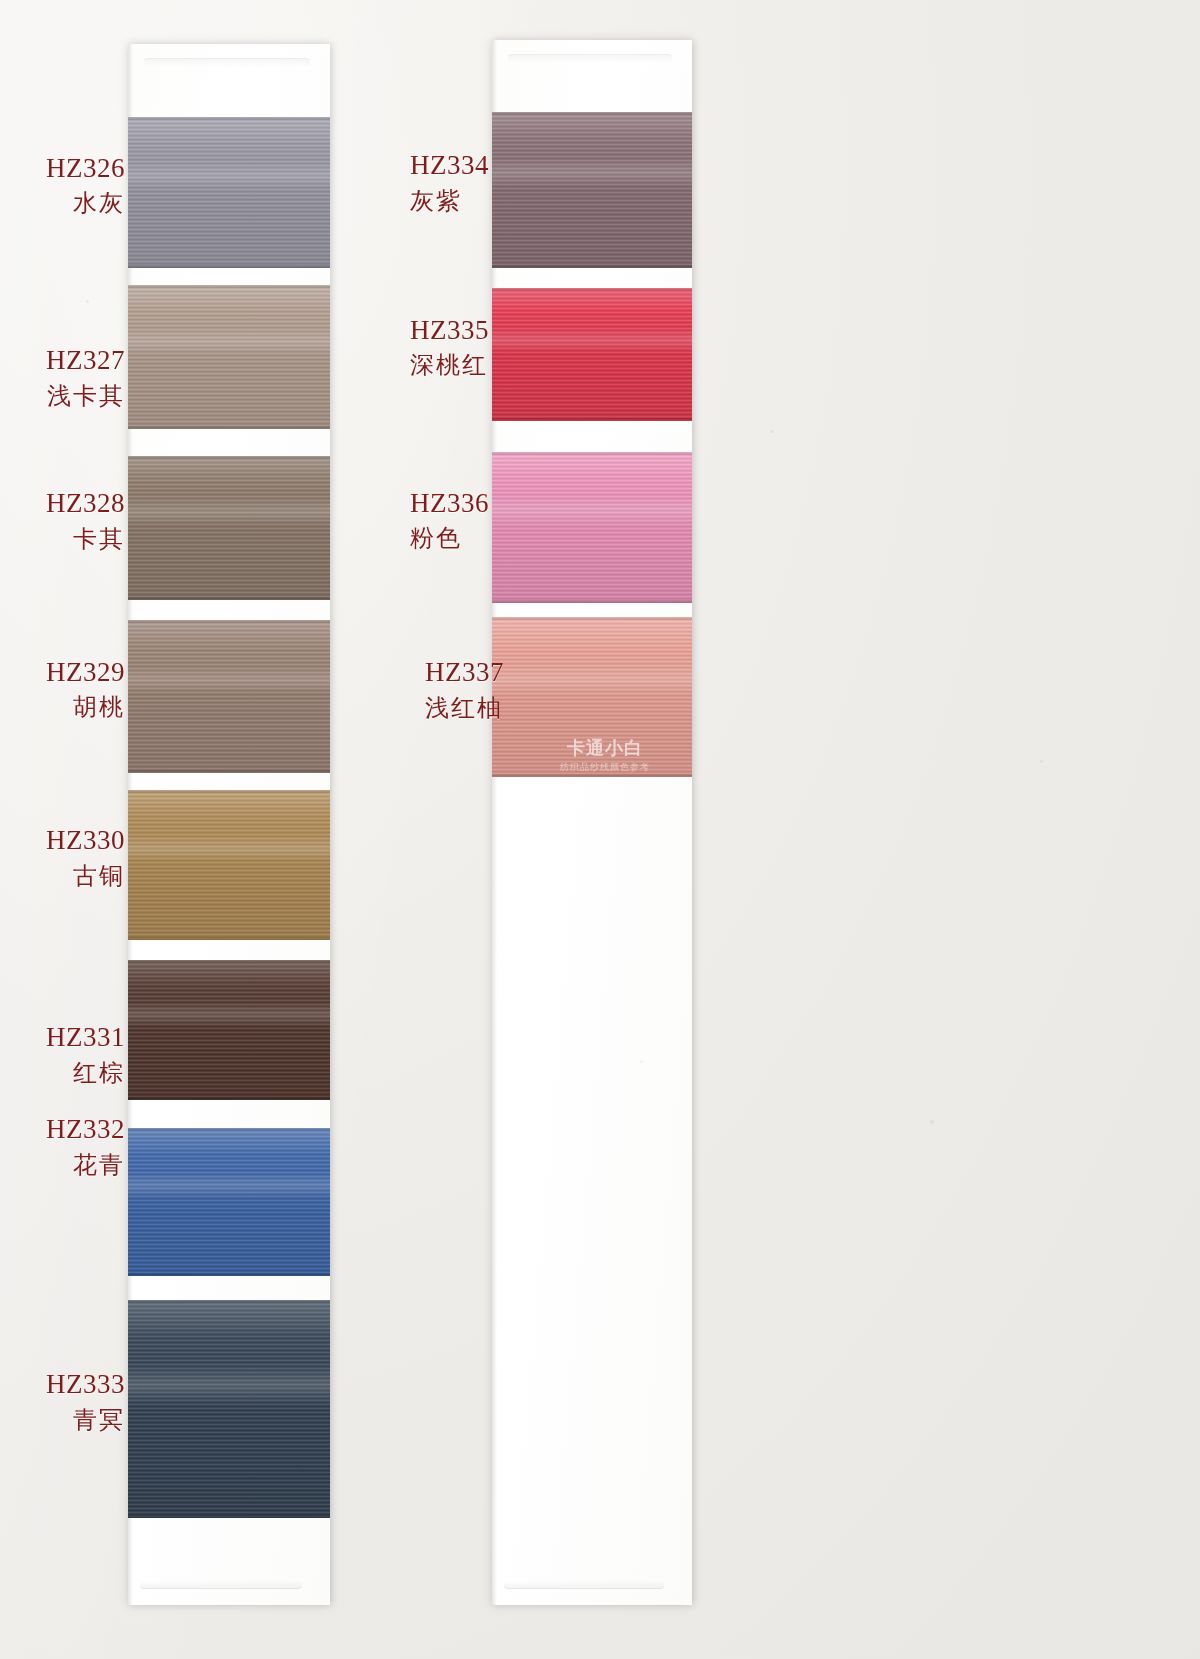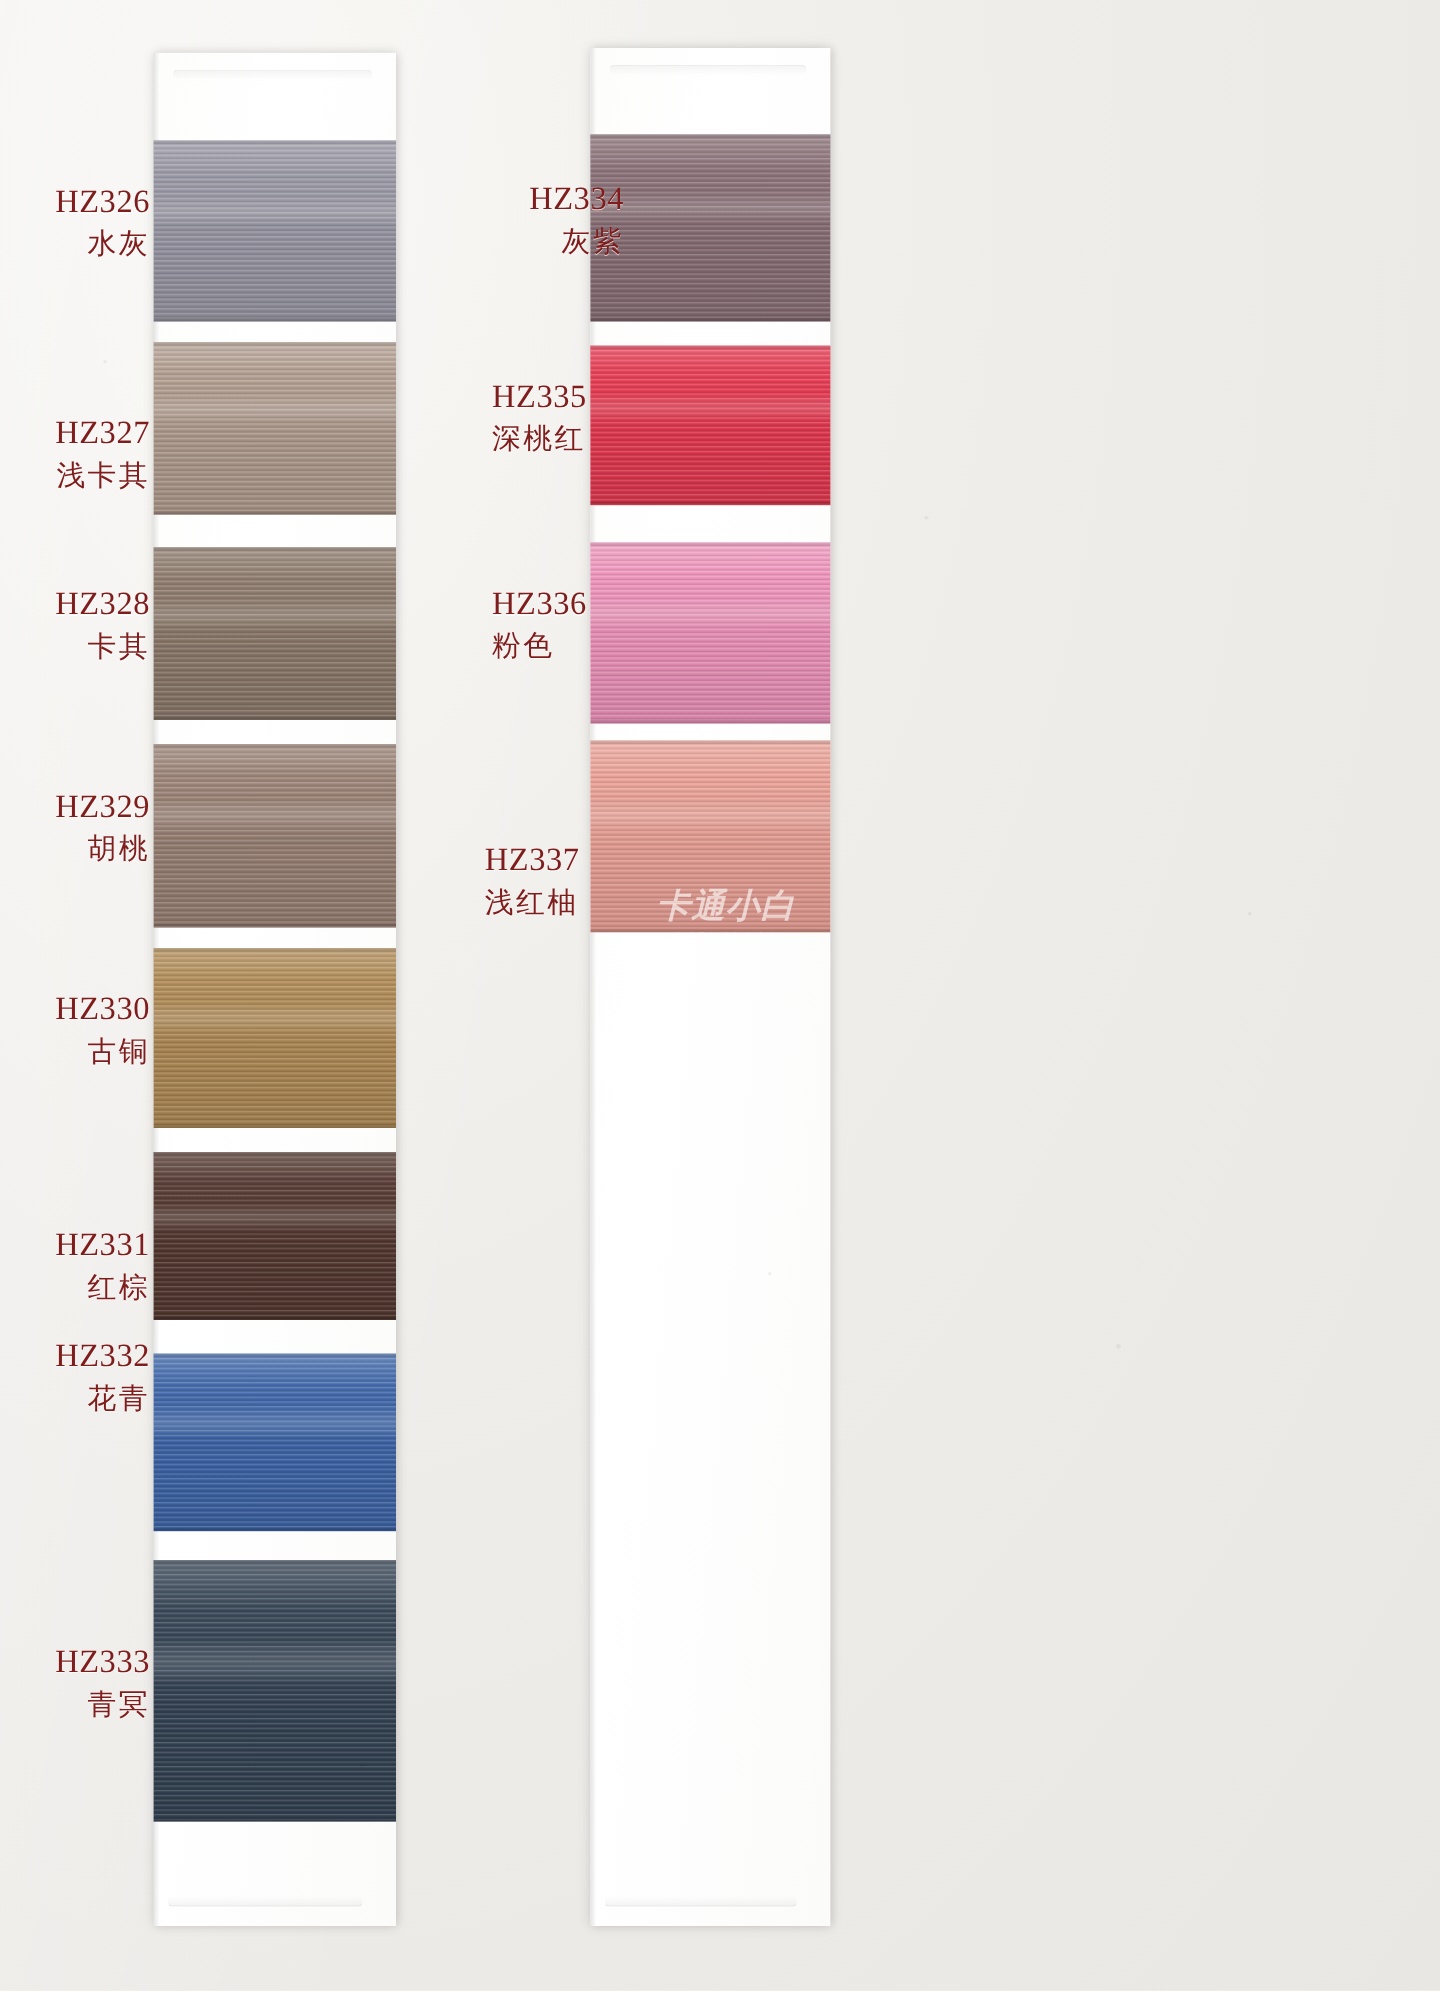--- a/index.html
+++ b/index.html
@@ -98,24 +98,23 @@
                 letter-spacing:2px;}
   .label.right-col{ text-align:left; }
 
   
   #watermark{
     position:absolute;left:520px;top:736px;width:170px;height:36px;
     text-align:center;color:rgba(255,255,255,.55);
     mix-blend-mode:overlay;pointer-events:none;
   }
   #watermark .wm-main{
-    display:block;font-size:28px;font-weight:bold;letter-spacing:1px;
+    display:block;font-size:18px;font-weight:bold;letter-spacing:1px;
     font-family:"DejaVu Sans","Liberation Sans",sans-serif;
     color:rgba(255,255,255,.62);
-    font-style:italic;
   }
   #watermark .wm-sub{
     display:block;font-size:9px;letter-spacing:1px;margin-top:1px;
     font-family:Liberation Mono, monospace;
     color:rgba(255,255,255,.5);
   }
   
   .dust{position:absolute;border-radius:50%;background:rgba(0,0,0,.05);}
 </style>
 </head>
@@ -224,21 +223,21 @@
       <span class="code">HZ333</span>
       <span class="name">青冥</span>
     </div>
     <div class="band" style="left: 492px; top: 112px; width: 200px; height: 156px; background: rgb(138, 112, 119);">
       <div class="lip"></div>
       <div class="thread"></div>
       <div class="hi"></div>
       <div class="sheen"></div>
       <div class="lip-b"></div>
     </div>
-    <div class="label right-col" style="left: 410px; width: 110px; top: 150px; text-align: right;">
+    <div class="label right-col" style="left: 410px; width: 110px; top: 150px;">
       <span class="code">HZ334</span>
       <span class="name">灰紫</span>
     </div>
     <div class="band" style="left: 492px; top: 288px; width: 200px; height: 133px; background: rgb(232, 55, 79);">
       <div class="lip"></div>
       <div class="thread"></div>
       <div class="hi"></div>
       <div class="sheen"></div>
       <div class="lip-b"></div>
     </div>
@@ -257,21 +256,21 @@
       <span class="code">HZ336</span>
       <span class="name">粉色</span>
     </div>
     <div class="band" style="left: 492px; top: 617px; width: 200px; height: 160px; background: rgb(237, 162, 151);">
       <div class="lip"></div>
       <div class="thread"></div>
       <div class="hi"></div>
       <div class="sheen"></div>
       <div class="lip-b"></div>
     </div>
-    <div class="label right-col" style="left: 404px; width: 110px; top: 657px; margin-top: 44px;">
+    <div class="label right-col" style="left: 425px; width: 110px; top: 657px;">
       <span class="code">HZ337</span>
       <span class="name">浅红柚</span>
     </div>
   </div>
 
 <div id="watermark">
   <span class="wm-main">卡通小白</span>
   <span class="wm-sub">纺织品纱线颜色参考</span>
 </div>
 

